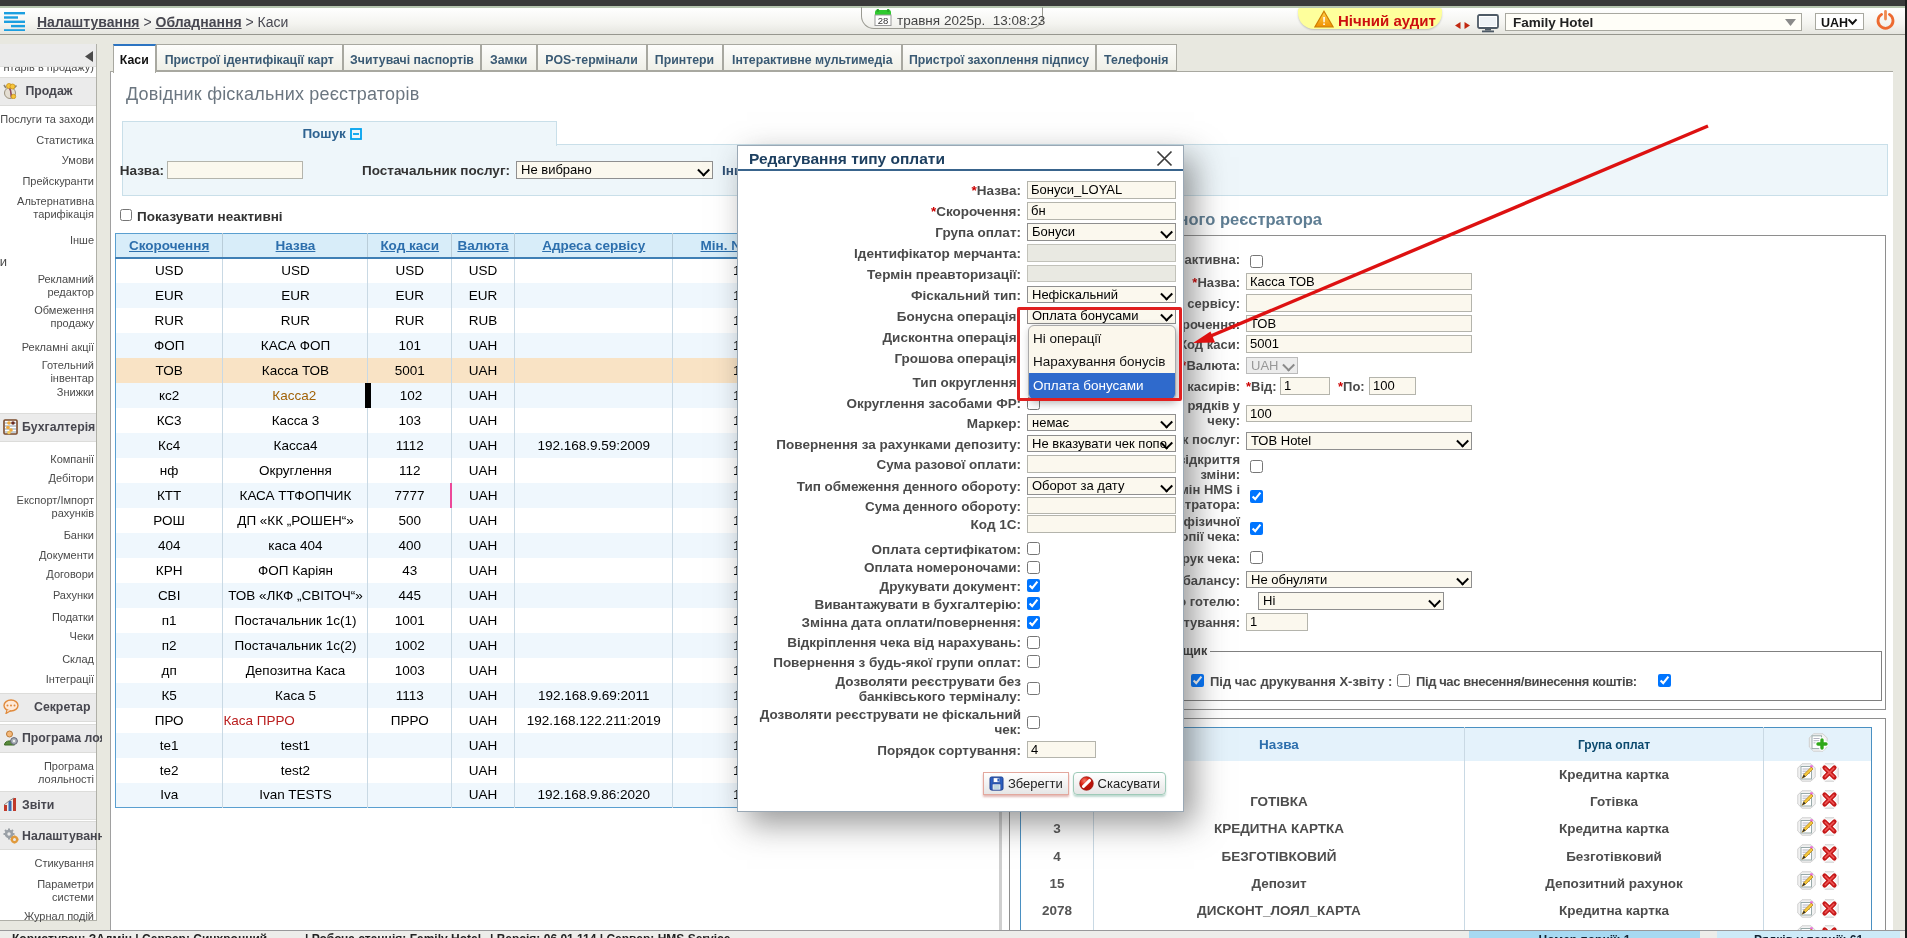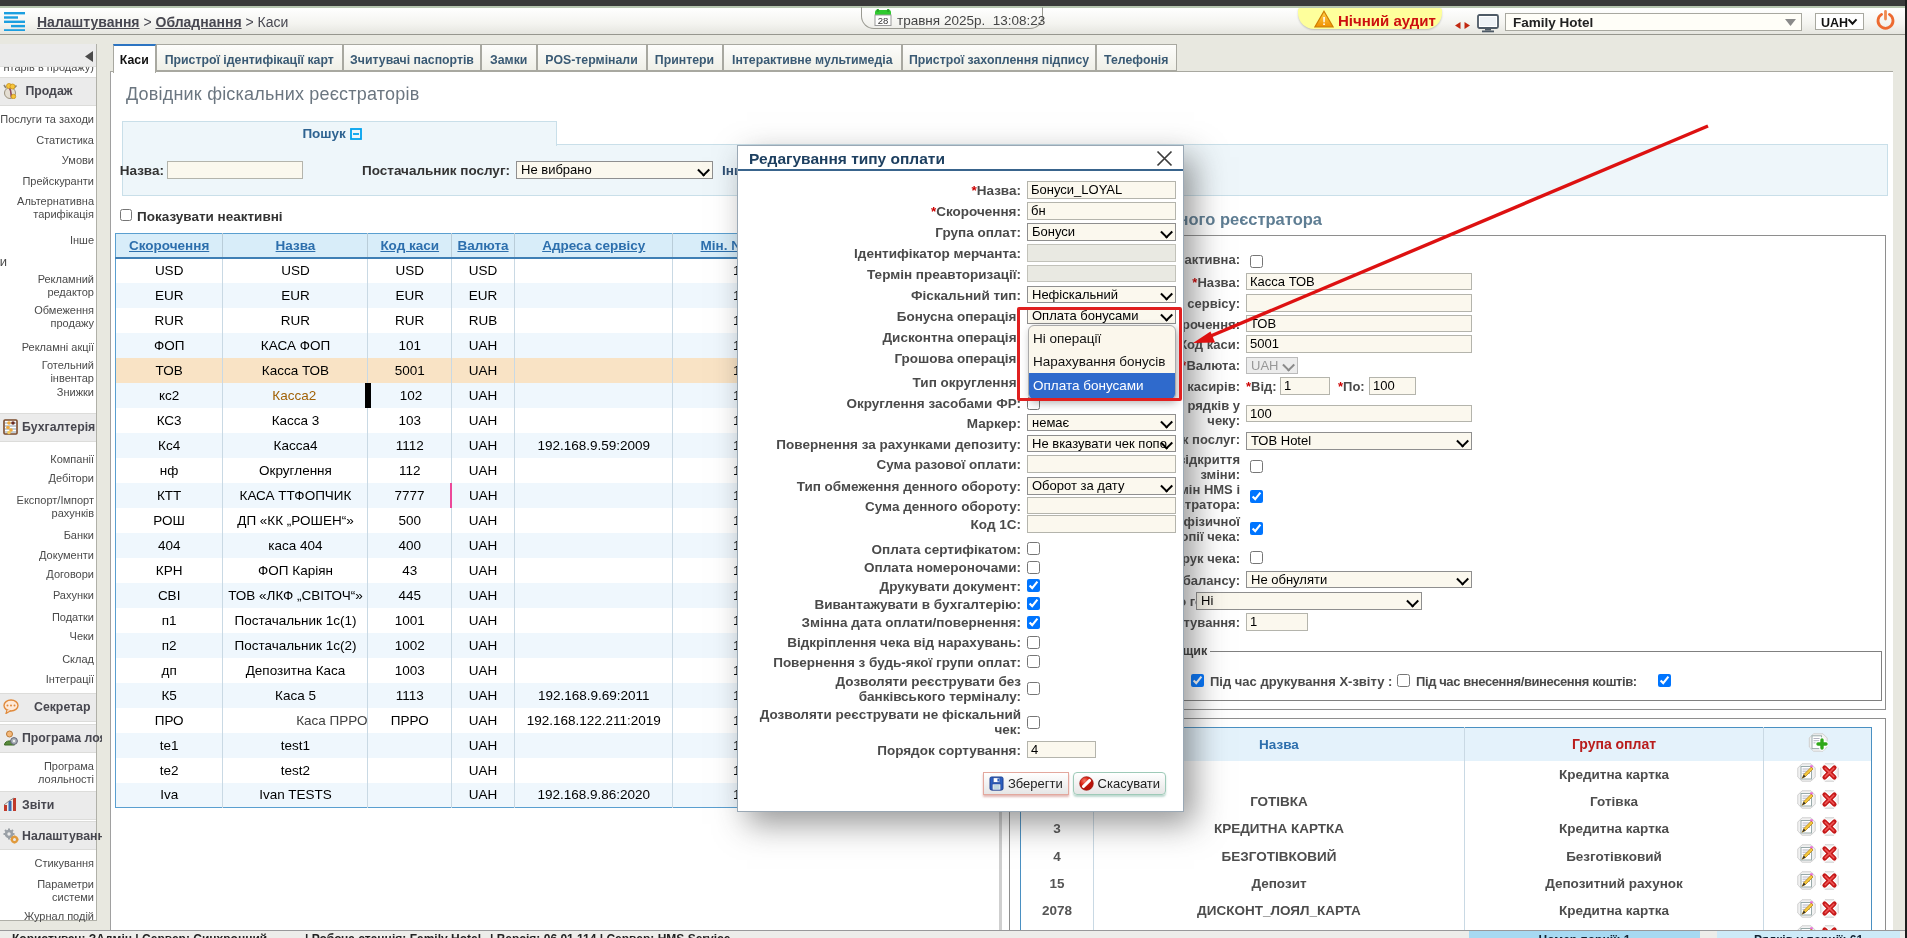--- a/index.html
+++ b/index.html
@@ -394,21 +394,21 @@
         <td style="border-right:1px solid #c9d9e4;text-align:center;font-size:13.5px;color:#000;overflow:hidden;white-space:nowrap">К5</td>
         <td style="border-right:1px solid #c9d9e4;text-align:center;font-size:13.5px;color:#000;overflow:hidden;white-space:nowrap">Каса 5</td>
         <td style="border-right:1px solid #c9d9e4;text-align:center;font-size:13.5px;color:#000;overflow:hidden;white-space:nowrap">1113</td>
         <td style="border-right:1px solid #c9d9e4;text-align:center;font-size:13.5px;color:#000;overflow:hidden;white-space:nowrap">UAH</td>
         <td style="border-right:1px solid #c9d9e4;text-align:center;font-size:13.5px;color:#000;overflow:hidden;white-space:nowrap">192.168.9.69:2011</td>
         <td style="border-right:1px solid #c9d9e4;text-align:center;font-size:13.5px;color:#000;overflow:hidden;white-space:nowrap">1</td>
         <td style="border-right:1px solid #c9d9e4;text-align:center;font-size:13.5px;color:#000;overflow:hidden;white-space:nowrap"></td>
       </tr>
       <tr style="height:25px;background:#fff">
         <td style="border-right:1px solid #c9d9e4;text-align:center;font-size:13.5px;color:#000;overflow:hidden;white-space:nowrap">ПРО</td>
-        <td style="border-right:1px solid #c9d9e4;text-align:right;font-size:13.5px;color:#404040;overflow:hidden;white-space:nowrap">Каса ПРРО</td>
+        <td style="border-right:1px solid #c9d9e4;text-align:left;font-size:13.5px;color:#b91c1c;overflow:hidden;white-space:nowrap">Каса ПРРО</td>
         <td style="border-right:1px solid #c9d9e4;text-align:center;font-size:13.5px;color:#000;overflow:hidden;white-space:nowrap">ПРРО</td>
         <td style="border-right:1px solid #c9d9e4;text-align:center;font-size:13.5px;color:#000;overflow:hidden;white-space:nowrap">UAH</td>
         <td style="border-right:1px solid #c9d9e4;text-align:center;font-size:13.5px;color:#000;overflow:hidden;white-space:nowrap">192.168.122.211:2019</td>
         <td style="border-right:1px solid #c9d9e4;text-align:center;font-size:13.5px;color:#000;overflow:hidden;white-space:nowrap">1</td>
         <td style="border-right:1px solid #c9d9e4;text-align:center;font-size:13.5px;color:#000;overflow:hidden;white-space:nowrap"></td>
       </tr>
       <tr style="height:25px;background:#eff7fd">
         <td style="border-right:1px solid #c9d9e4;text-align:center;font-size:13.5px;color:#000;overflow:hidden;white-space:nowrap">te1</td>
         <td style="border-right:1px solid #c9d9e4;text-align:center;font-size:13.5px;color:#000;overflow:hidden;white-space:nowrap">test1</td>
         <td style="border-right:1px solid #c9d9e4;text-align:center;font-size:13.5px;color:#000;overflow:hidden;white-space:nowrap"></td>
@@ -466,42 +466,42 @@
 <input type="checkbox" style="left: 1250px; top: 460px;">
 <div class="lbl" style="left:1010px;top:482.0px;width:230px;font-size:13px;line-height:15px">Обмін HMS і<br>реєстратора:</div>
 <input type="checkbox" checked="" style="left: 1250px; top: 490px;">
 <div class="lbl" style="left:1010px;top:514.0px;width:230px;font-size:13px;line-height:15px">Друк фізичної<br>копії чека:</div>
 <input type="checkbox" checked="" style="left: 1250px; top: 522px;">
 <div class="lbl" style="left:1010px;top:550.5px;width:230px;font-size:13px">Друк чека:</div>
 <input type="checkbox" style="left: 1250px; top: 551px;">
 <div class="lbl" style="left:1010px;top:572.5px;width:230px;font-size:13px">Тип балансу:</div>
 <div class="sel" style="left:1246px;top:570.75px;width:226px">Не обнуляти</div>
 <div class="lbl" style="left:1010px;top:594.0px;width:230px;font-size:13px">Відношення до готелю:</div>
-<div class="sel" style="left:1196px;top:592.25px;width:226px">Ні</div>
+<div class="sel" style="left:1258px;top:592.25px;width:186px">Ні</div>
 <div class="lbl" style="left:1010px;top:615.0px;width:230px;font-size:13px">Порядок сортування:</div>
 <div class="inp" style="left:1246px;top:613.25px;width:62px">1</div>
 <div class="abs" style="left:1020px;top:651px;width:862px;height:50px;border:1px solid #808080"></div>
 <div class="abs b" style="left:1106px;top:644px;background:#fff;padding:0 3px;font-size:12.5px;color:#3a3a3a">Грошовий ящик</div>
 <input type="checkbox" checked="" style="left: 1191px; top: 674px;">
 <div class="abs b" style="left:1210px;top:674px;font-size:13px;color:#4a4a4a">Під час друкування X-звіту :</div>
 <input type="checkbox" style="left: 1397px; top: 674px;">
 <div class="abs b" style="left:1416px;top:674px;font-size:13px;color:#4a4a4a;letter-spacing:-.4px">Під час внесення/винесення коштів:</div>
 <input type="checkbox" checked="" style="left: 1658px; top: 674px;">
 <table class="abs" style="left:1020px;top:727px;border-collapse:collapse;table-layout:fixed;border:1px solid #4a90c2">
     <colgroup>
       <col style="width:73px">
       <col style="width:371px">
       <col style="width:299px">
       <col style="width:108px">
     </colgroup>
     <tbody>
       <tr style="height:33px;background:#e4f2fb">
         <td style="border-right:1px solid #c9d9e4"></td>
         <td style="border-right:1px solid #c9d9e4;text-align:center"><span class="b" style="font-size:13.5px;color:#2d6fad">Назва</span></td>
-        <td style="border-right:1px solid #c9d9e4;text-align:center"><span class="b" style="font-size:14px;color:#b91c1c">Група оплат</span></td>
+        <td style="border-right:1px solid #c9d9e4;text-align:center"><span class="b" style="font-size:12px;color:#0c4a6e">Група оплат</span></td>
         <td style="text-align:center"><svg width="20" height="19" viewBox="0 0 20 19">
             <path d="M5.5 .8 L15 .8 L19.2 5 L19.2 14 L15 18.2 L5.5 18.2 L1.3 14 L1.3 5 Z" fill="#f2f2f2" stroke="#cfcfcf"></path>
             <rect x="4" y="2.8" width="9.5" height="12.8" fill="#fff" stroke="#9aa"></rect>
             <g stroke="#aab" stroke-width=".9">
               <line x1="5.5" y1="5.5" x2="12" y2="5.5"></line>
               <line x1="5.5" y1="7.7" x2="12" y2="7.7"></line>
               <line x1="5.5" y1="9.9" x2="12" y2="9.9"></line>
             </g>
             <g stroke="#fff" stroke-width="5.6" stroke-linecap="round">
               <line x1="14" y1="7" x2="14" y2="15"></line>

